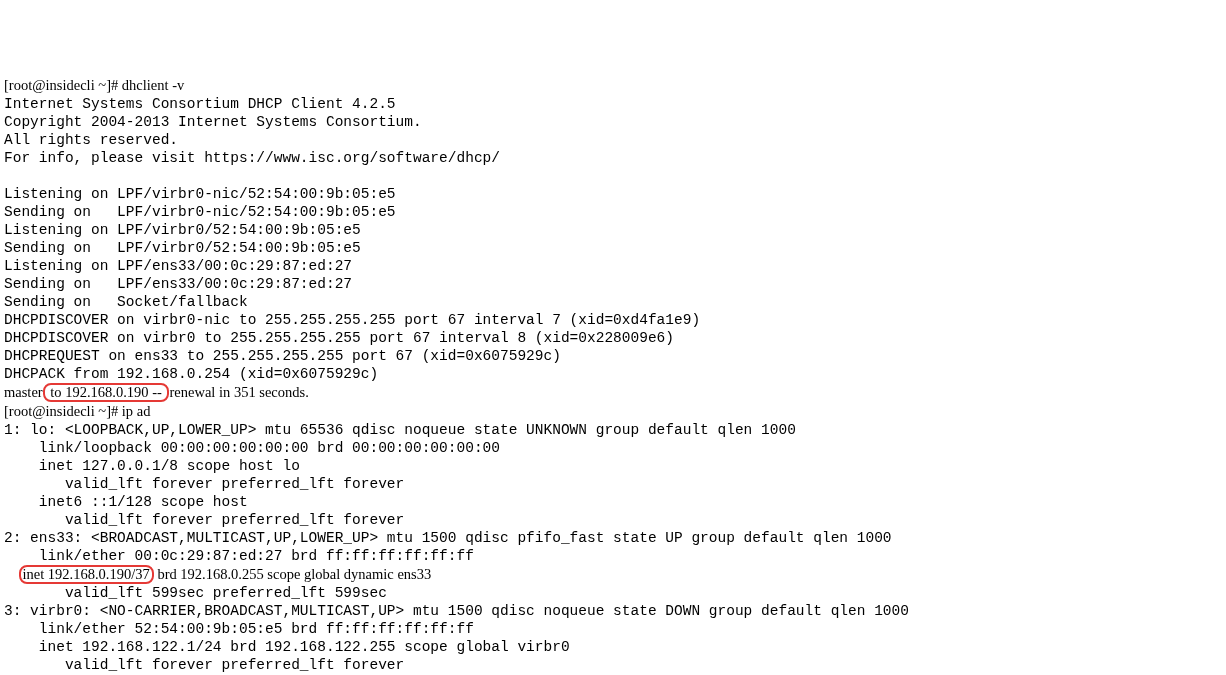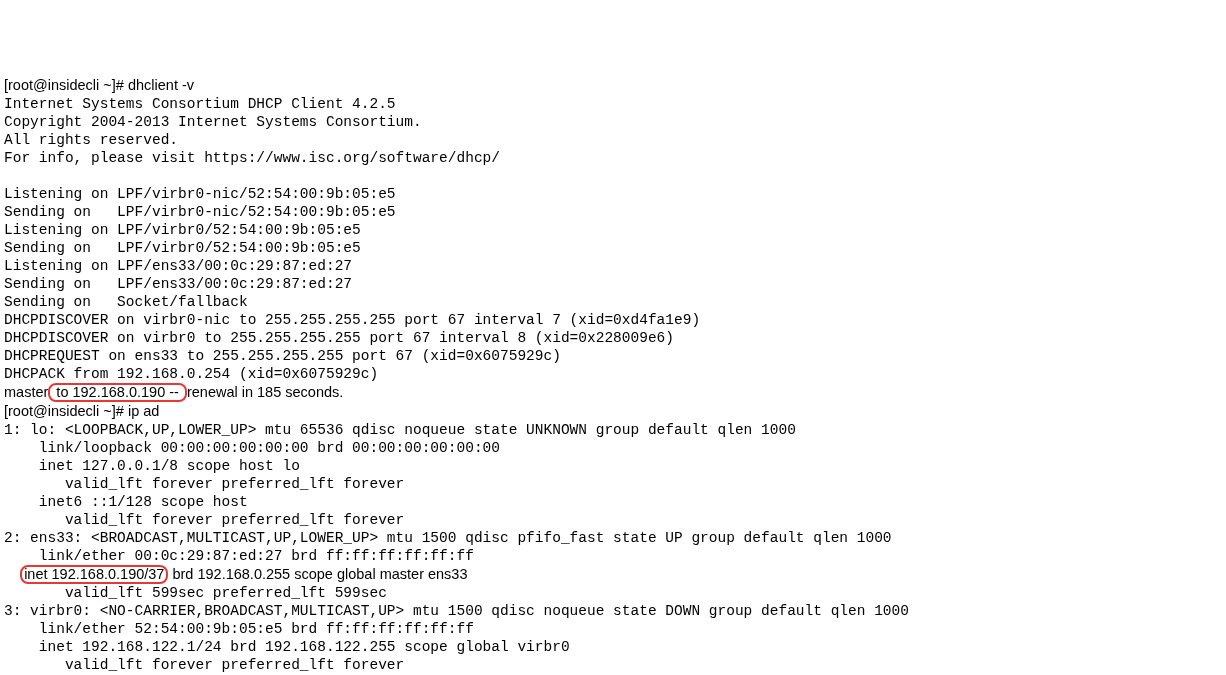--- a/index.html
+++ b/index.html
@@ -14,21 +14,21 @@
     width: 1226px;
     height: 675px;
     box-sizing: border-box;
     overflow: hidden;
   }
   .term-wrap {
     white-space: pre;
   }
   .line {
     white-space: pre;
-    font-family: Liberation Sans, sans-serif;
+    font-family: Liberation Serif, serif;
   }
   .highlight {
     display: inline-block;
     border: 2px solid #e53935;
     border-radius: 8px;
     padding: 0 2px;
     margin: -2px 0;
     line-height: 15px;
   }
 </style>
@@ -47,31 +47,31 @@
 Sending on   LPF/virbr0-nic/52:54:00:9b:05:e5
 Listening on LPF/virbr0/52:54:00:9b:05:e5
 Sending on   LPF/virbr0/52:54:00:9b:05:e5
 Listening on LPF/ens33/00:0c:29:87:ed:27
 Sending on   LPF/ens33/00:0c:29:87:ed:27
 Sending on   Socket/fallback
 DHCPDISCOVER on virbr0-nic to 255.255.255.255 port 67 interval 7 (xid=0xd4fa1e9)
 DHCPDISCOVER on virbr0 to 255.255.255.255 port 67 interval 8 (xid=0x228009e6)
 DHCPREQUEST on ens33 to 255.255.255.255 port 67 (xid=0x6075929c)
 DHCPACK from 192.168.0.254 (xid=0x6075929c)</span>
-<span class="line"><span>master</span><span class="highlight"> to 192.168.0.190 -- </span><span>renewal in 185 seconds.</span></span>
+<span class="line"><span>master</span><span class="highlight"> to 192.168.0.190 -- </span><span>renewal in 351 seconds.</span></span>
 <span class="line"><span>[root@insidecli ~]# </span><span>ip ad</span></span>
 <span id="ipad-pre">1: lo: &lt;LOOPBACK,UP,LOWER_UP&gt; mtu 65536 qdisc noqueue state UNKNOWN group default qlen 1000
     link/loopback 00:00:00:00:00:00 brd 00:00:00:00:00:00
     inet 127.0.0.1/8 scope host lo
        valid_lft forever preferred_lft forever
     inet6 ::1/128 scope host 
        valid_lft forever preferred_lft forever
 2: ens33: &lt;BROADCAST,MULTICAST,UP,LOWER_UP&gt; mtu 1500 qdisc pfifo_fast state UP group default qlen 1000
     link/ether 00:0c:29:87:ed:27 brd ff:ff:ff:ff:ff:ff</span>
-<span class="line"><span>    </span><span class="highlight">inet 192.168.0.190/37</span><span> brd 192.168.0.255 scope global master ens33</span></span>
+<span class="line"><span>    </span><span class="highlight">inet 192.168.0.190/37</span><span> brd 192.168.0.255 scope global dynamic ens33</span></span>
 <span id="ipad-post">       valid_lft 599sec preferred_lft 599sec
 3: virbr0: &lt;NO-CARRIER,BROADCAST,MULTICAST,UP&gt; mtu 1500 qdisc noqueue state DOWN group default qlen 1000
     link/ether 52:54:00:9b:05:e5 brd ff:ff:ff:ff:ff:ff
     inet 192.168.122.1/24 brd 192.168.122.255 scope global virbr0
        valid_lft forever preferred_lft forever
 4: virbr0-nic: &lt;NO-CARRIER,BROADCAST,MULTICAST,UP&gt; mtu 1500 qdisc pfifo_fast master virbr0 state DOWN group default qlen 1000
     link/ether 52:54:00:9b:05:e5 brd ff:ff:ff:ff:ff:ff</span>
 </div>
 
 

